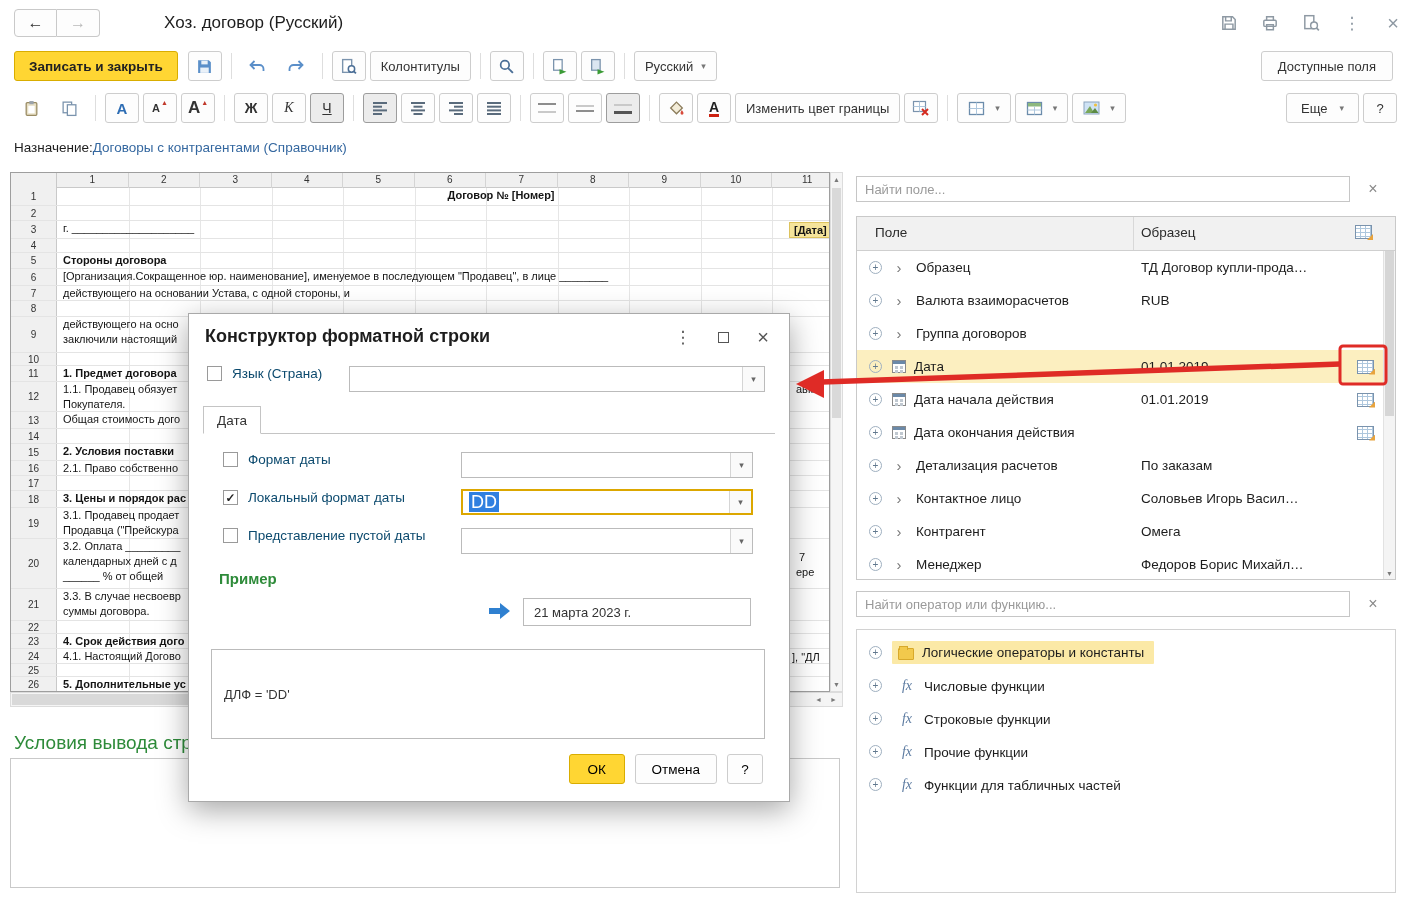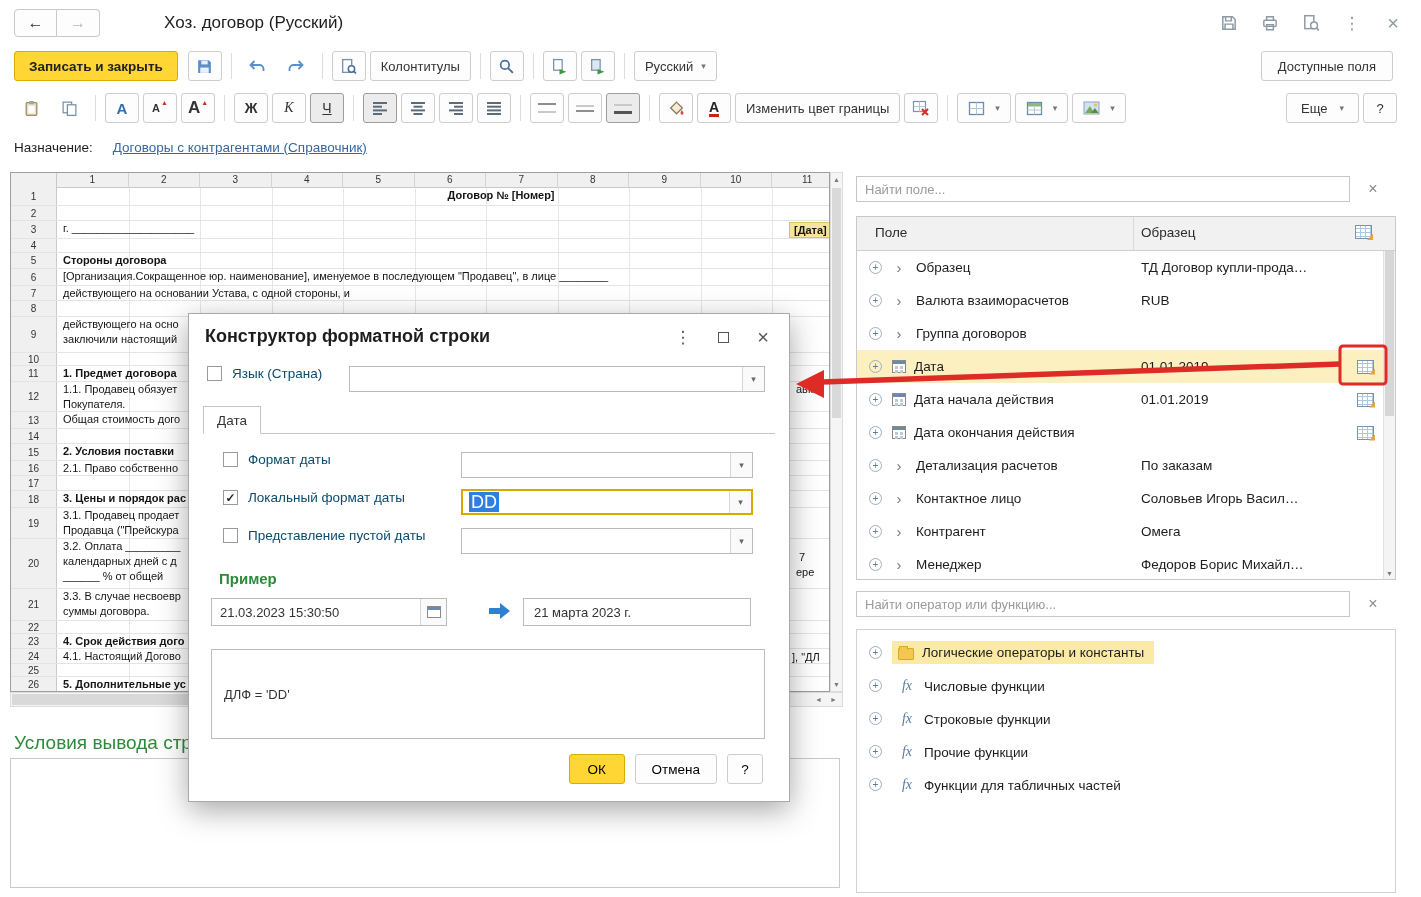--- a/index.html
+++ b/index.html
@@ -32,21 +32,21 @@
   .tri{font-size:7px;color:#c0392b;margin-left:1px;align-self:flex-start;margin-top:5px}
   .bchar{font-weight:bold;font-size:14px}
   .ichar{font-style:italic;font-size:14px;font-family:"Liberation Serif",serif}
   .uchar{text-decoration:underline;font-size:14px}
   .a-ul{font-weight:bold;font-size:14px;color:#222;border-bottom:3px solid #cc2211;line-height:14px}
   .lineico{width:18px;height:10px;position:relative}
   .lineico i{position:absolute;left:0;right:0;height:2px;background:#8d8d8d;display:block}
   .right-group{margin-left:auto;display:flex;align-items:center}
   
   .assign{position:absolute;left:0;top:132px;height:30px;display:flex;align-items:center;padding-left:14px;font-size:13.5px;color:#1d1d1d}
-  .assign a{color:#3568a0;text-decoration:underline;margin-left:20px;cursor:pointer}
+  .assign a{color:#3568a0;margin-left:0;cursor:pointer}
   
   .gridwrap{position:absolute;left:10px;top:172px;width:820px;height:520px;border:1px solid #9e9e9e;background:#fff;overflow:hidden}
   .ghead{position:relative;height:15px;background:#f0f0f0;border-bottom:1px solid #c9c9c9}
   .gcorner{position:absolute;left:0;top:0;width:46px;height:15px;background:#f0f0f0;border-right:1px solid #c9c9c9}
   .gcol{position:absolute;top:0;width:71.5px;height:15px;font-size:10px;color:#333;text-align:center;line-height:14px;border-right:1px solid #d4d4d4}
   .grows{position:relative}
   .vline{position:absolute;top:0;bottom:0;width:1px;background:#e6e6e6}
   .grow{display:flex;border-bottom:1px solid #e4e4e4;position:relative}
   .gnum{width:46px;flex:0 0 46px;background:#f0f0f0;border-right:1px solid #c9c9c9;font-size:10px;color:#333;display:flex;align-items:center;justify-content:center}
   .gct{flex:1;position:relative;padding-left:6px;overflow:visible;z-index:1}
@@ -775,26 +775,20 @@
   </div>
   <div class="combo" style="left:272px;top:214px;width:292px">
     <span class="val"></span>
     <span class="dd">
         <span>▾</span>
       </span>
   </div>
 
   <div class="example-label">Пример</div>
 
-  <div class="dinput">
-    <span class="val">21.03.2023 15:30:50</span>
-    <span class="calbtn">
-        <span class="calmini"></span>
-      </span>
-  </div>
   <span class="bluearrow">
     <svg width="22" height="18" viewBox="0 0 22 18">
         <polygon points="0,6 11,6 11,1 21,9 11,17 11,12 0,12" fill="#2f80d0"></polygon>
       </svg>
   </span>
   <div class="doutput">21 марта 2023 г.</div>
 
   <div class="dresult">ДЛФ = 'DD'</div>
 
   <div class="dbtns">

